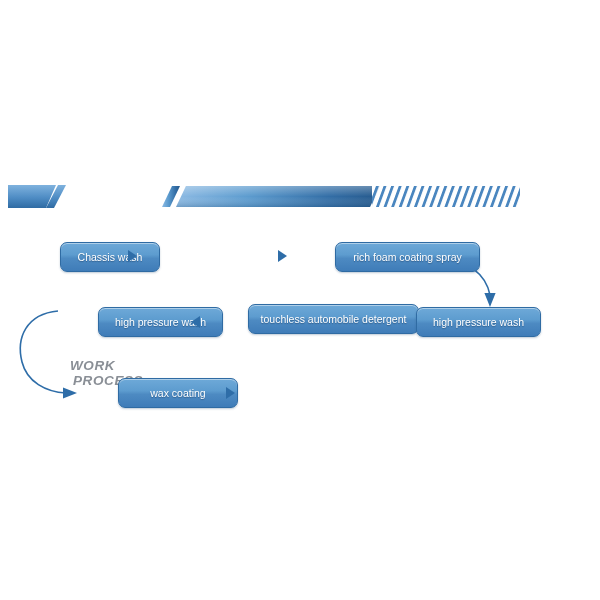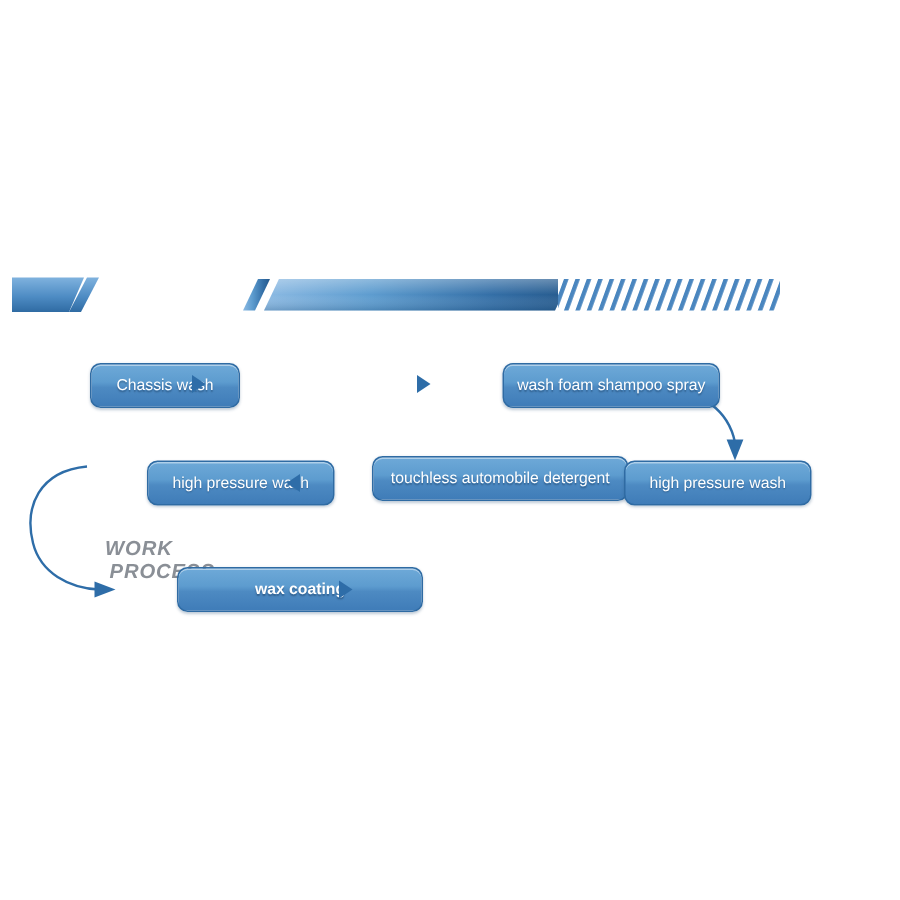--- a/index.html
+++ b/index.html
@@ -157,28 +157,28 @@
     <polygon points="63,85 49,79.6 49,90.4" fill="#2e6da8"></polygon>
   </svg>
 
   <div class="flow-box" style="left:20px;  top:242px; width:100px;">Chassis wash</div>
 
   <div class="tri tri-right" style="left:128px; top:250px;"></div>
 
 
   <div class="tri tri-right" style="left:278px; top:250px;"></div>
 
-  <div class="flow-box" style="left:295px; top:242px; width:145px;">wash foam shampoo spray</div>
+  <div class="flow-box" style="left:295px; top:242px; width:145px;">rich foam coating spray</div>
 
   <div class="flow-box" style="left:58px;  top:307px; width:125px;">high pressure wash</div>
 
   <div class="tri tri-left" style="left:191px; top:316px;"></div>
 
   <div class="flow-box" style="left:208px; top:304px; width:171px;">touchless automobile detergent</div>
 
   <div class="flow-box" style="left:376px; top:307px; width:125px;">high pressure wash</div>
 
-  <div class="flow-box" style="left:78px;  top:378px; width:164px;font-weight:bold;">wax coating</div>
+  <div class="flow-box" style="left:78px;  top:378px; width:120px;">wax coating</div>
 
   <div class="tri tri-right" style="left:226px; top:387px;"></div>
 
 
 </div>
 
 </body></html>

